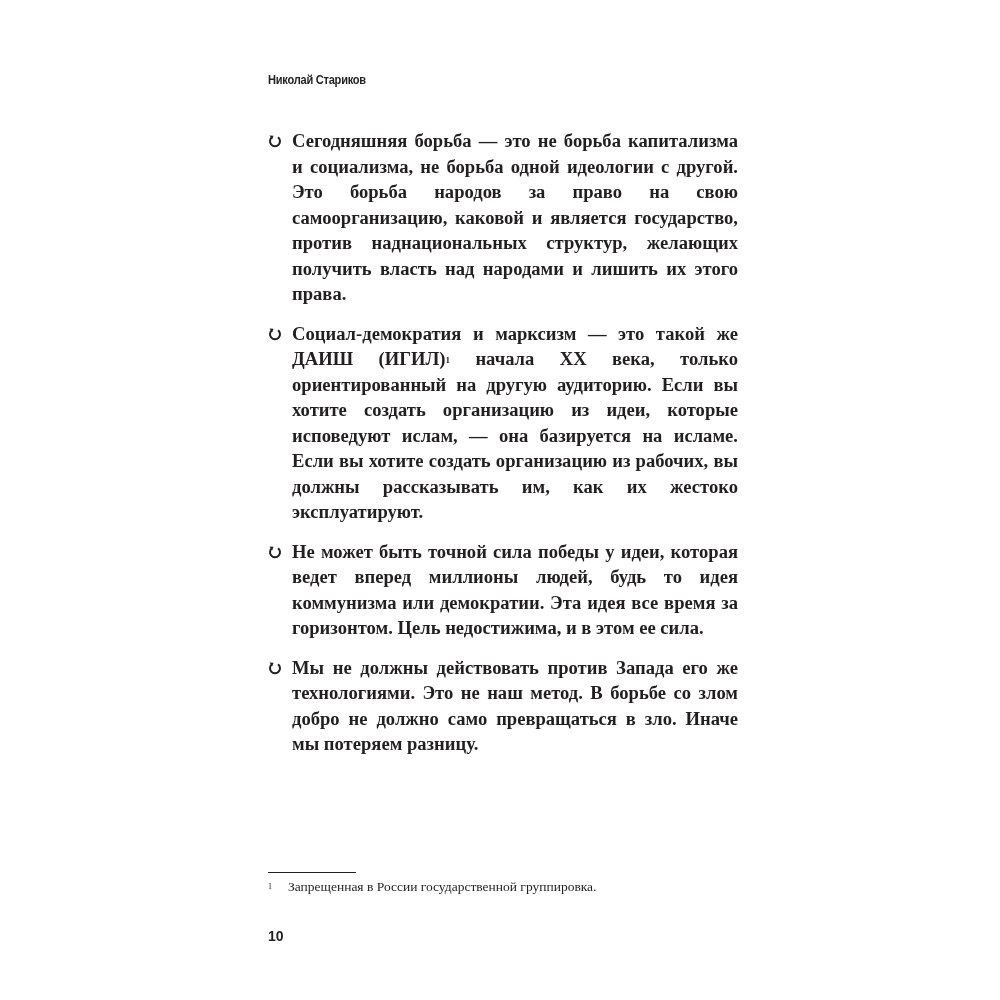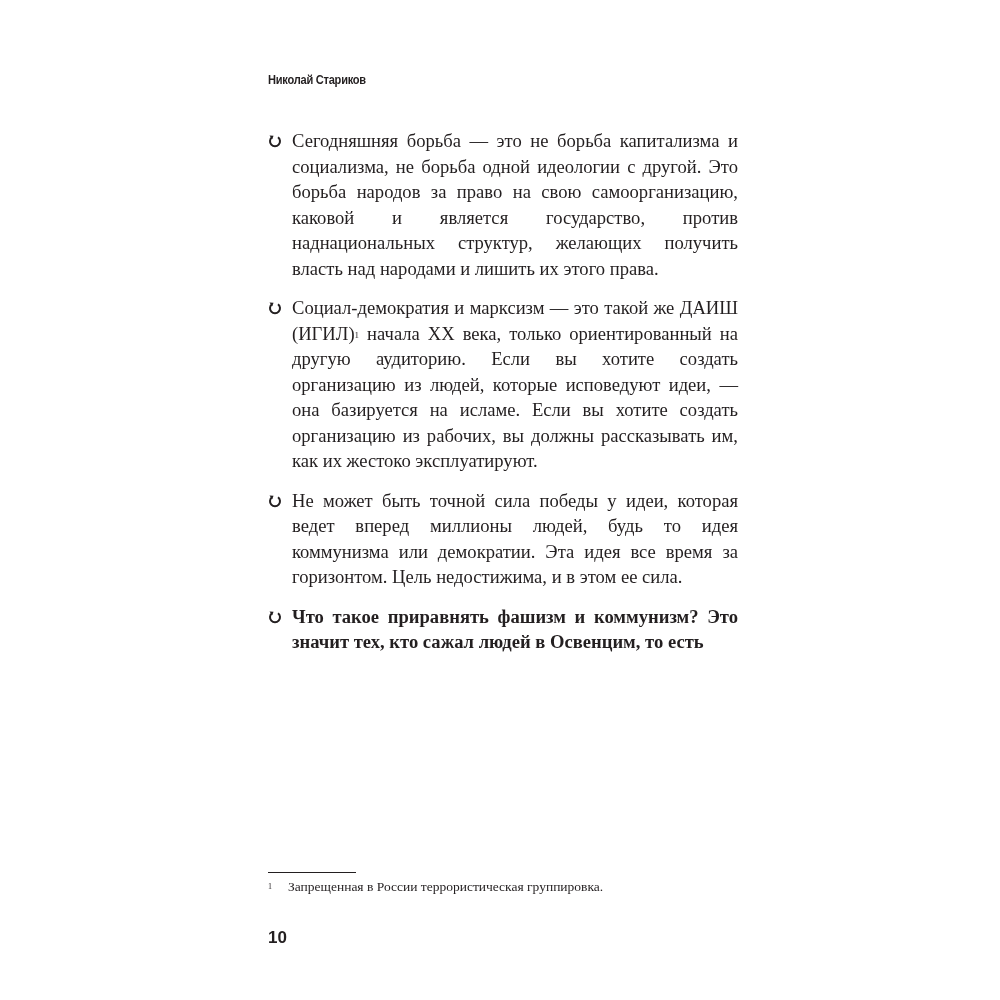--- a/index.html
+++ b/index.html
@@ -6,37 +6,37 @@
   body { width: 1000px; height: 1000px; position: relative; overflow: hidden; color: #231f20; }
   .running-head {
     position: absolute; left: 268px; top: 72px;
     font-family: "Liberation Sans", sans-serif; font-size: 13.5px; font-weight: bold;
     letter-spacing: -0.3px; transform: scaleX(0.82); transform-origin: left top;
   }
   .content { position: absolute; left: 268px; top: 128px; width: 470px; }
   .item { position: relative; padding-left: 24px; margin-bottom: 14px; }
   .item p {
     margin: 0; font-family: "Liberation Serif", "DejaVu Serif", serif;
-    font-size: 18.6px; line-height: 25.5px; text-align: justify;
+    font-size: 18.6px; line-height: 25.5px; text-align: justify; font-weight: bold;
   }
   .item.bold p { font-weight: bold; }
   .bullet {
     position: absolute; left: 0; top: 6px; width: 14px; height: 14px;
   }
   .bullet svg { display: block; }
   sup.fn { font-size: 9px; vertical-align: top; position: relative; top: 2px; }
   .fn-rule { position: absolute; left: 268px; top: 872px; width: 88px; height: 1px; background: #231f20; }
   .footnote {
     position: absolute; left: 268px; top: 878px; width: 470px;
     font-family: "Liberation Serif", serif; font-size: 13.5px; line-height: 18px;
   }
   .footnote .num { display: inline-block; width: 20px; font-size: 8px; vertical-align: top; }
   .page-number {
     position: absolute; left: 268px; top: 928px;
-    font-family: "Liberation Sans", sans-serif; font-weight: bold; font-size: 17px;
+    font-family: "Liberation Sans", sans-serif; font-weight: bold; font-size: 14px;
   }
 </style>
 </head>
 <body>
 
 <div class="running-head">Николай Стариков</div>
 
 <div class="content">
   <div class="item">
     <span class="bullet">
@@ -47,40 +47,40 @@
       </span>
     <p>Сегодняшняя борьба — это не борьба капитализма и социализма, не борьба одной идеологии с другой. Это борьба народов за право на свою самоорганизацию, каковой и является государство, против наднациональных структур, желающих получить власть над народами и лишить их этого права.</p>
   </div>
   <div class="item">
     <span class="bullet">
         <svg width="14" height="14" viewBox="0 0 14 14">
           <path d="M4 3.2 A5 5 0 1 0 10 3.2" fill="none" stroke="#231f20" stroke-width="2"></path>
           <path d="M1.5 1.5 L5.5 1.8 L4.2 5.3 Z" fill="#231f20"></path>
         </svg>
       </span>
-    <p><span>Социал-демократия и марксизм — это такой же ДАИШ (ИГИЛ)</span><sup class="fn">1</sup><span> начала XX века, только ориентированный на другую аудиторию. Если вы хотите создать организацию из людей, которые исповедуют идеи, — она базируется на исламе. Если вы хотите создать организацию из рабочих, вы должны рассказывать им, как их жестоко эксплуатируют.</span></p>
+    <p><span>Социал-демократия и марксизм — это такой же ДАИШ (ИГИЛ)</span><sup class="fn">1</sup><span> начала XX века, только ориентированный на другую аудиторию. Если вы хотите создать организацию из идеи, которые исповедуют ислам, — она базируется на исламе. Если вы хотите создать организацию из рабочих, вы должны рассказывать им, как их жестоко эксплуатируют.</span></p>
   </div>
   <div class="item">
     <span class="bullet">
         <svg width="14" height="14" viewBox="0 0 14 14">
           <path d="M4 3.2 A5 5 0 1 0 10 3.2" fill="none" stroke="#231f20" stroke-width="2"></path>
           <path d="M1.5 1.5 L5.5 1.8 L4.2 5.3 Z" fill="#231f20"></path>
         </svg>
       </span>
     <p>Не может быть точной сила победы у идеи, которая ведет вперед миллионы людей, будь то идея коммунизма или демократии. Эта идея все время за горизонтом. Цель недостижима, и в этом ее сила.</p>
   </div>
-  <div class="item bold">
+  <div class="item">
     <span class="bullet">
         <svg width="14" height="14" viewBox="0 0 14 14">
           <path d="M4 3.2 A5 5 0 1 0 10 3.2" fill="none" stroke="#231f20" stroke-width="2"></path>
           <path d="M1.5 1.5 L5.5 1.8 L4.2 5.3 Z" fill="#231f20"></path>
         </svg>
       </span>
-    <p>Что такое приравнять фашизм и коммунизм? Это значит тех, кто сажал людей в Освенцим, то есть</p>
+    <p>Мы не должны действовать против Запада его же технологиями. Это не наш метод. В борьбе со злом добро не должно само превращаться в зло. Иначе мы потеряем разницу.</p>
   </div>
 </div>
 
 <div class="fn-rule"></div>
 <div class="footnote">
-  <span class="num">1</span><span>Запрещенная в России террористическая группировка.</span>
+  <span class="num">1</span><span>Запрещенная в России государственной группировка.</span>
 </div>
 
 <div class="page-number">10</div>
 
 </body></html>

